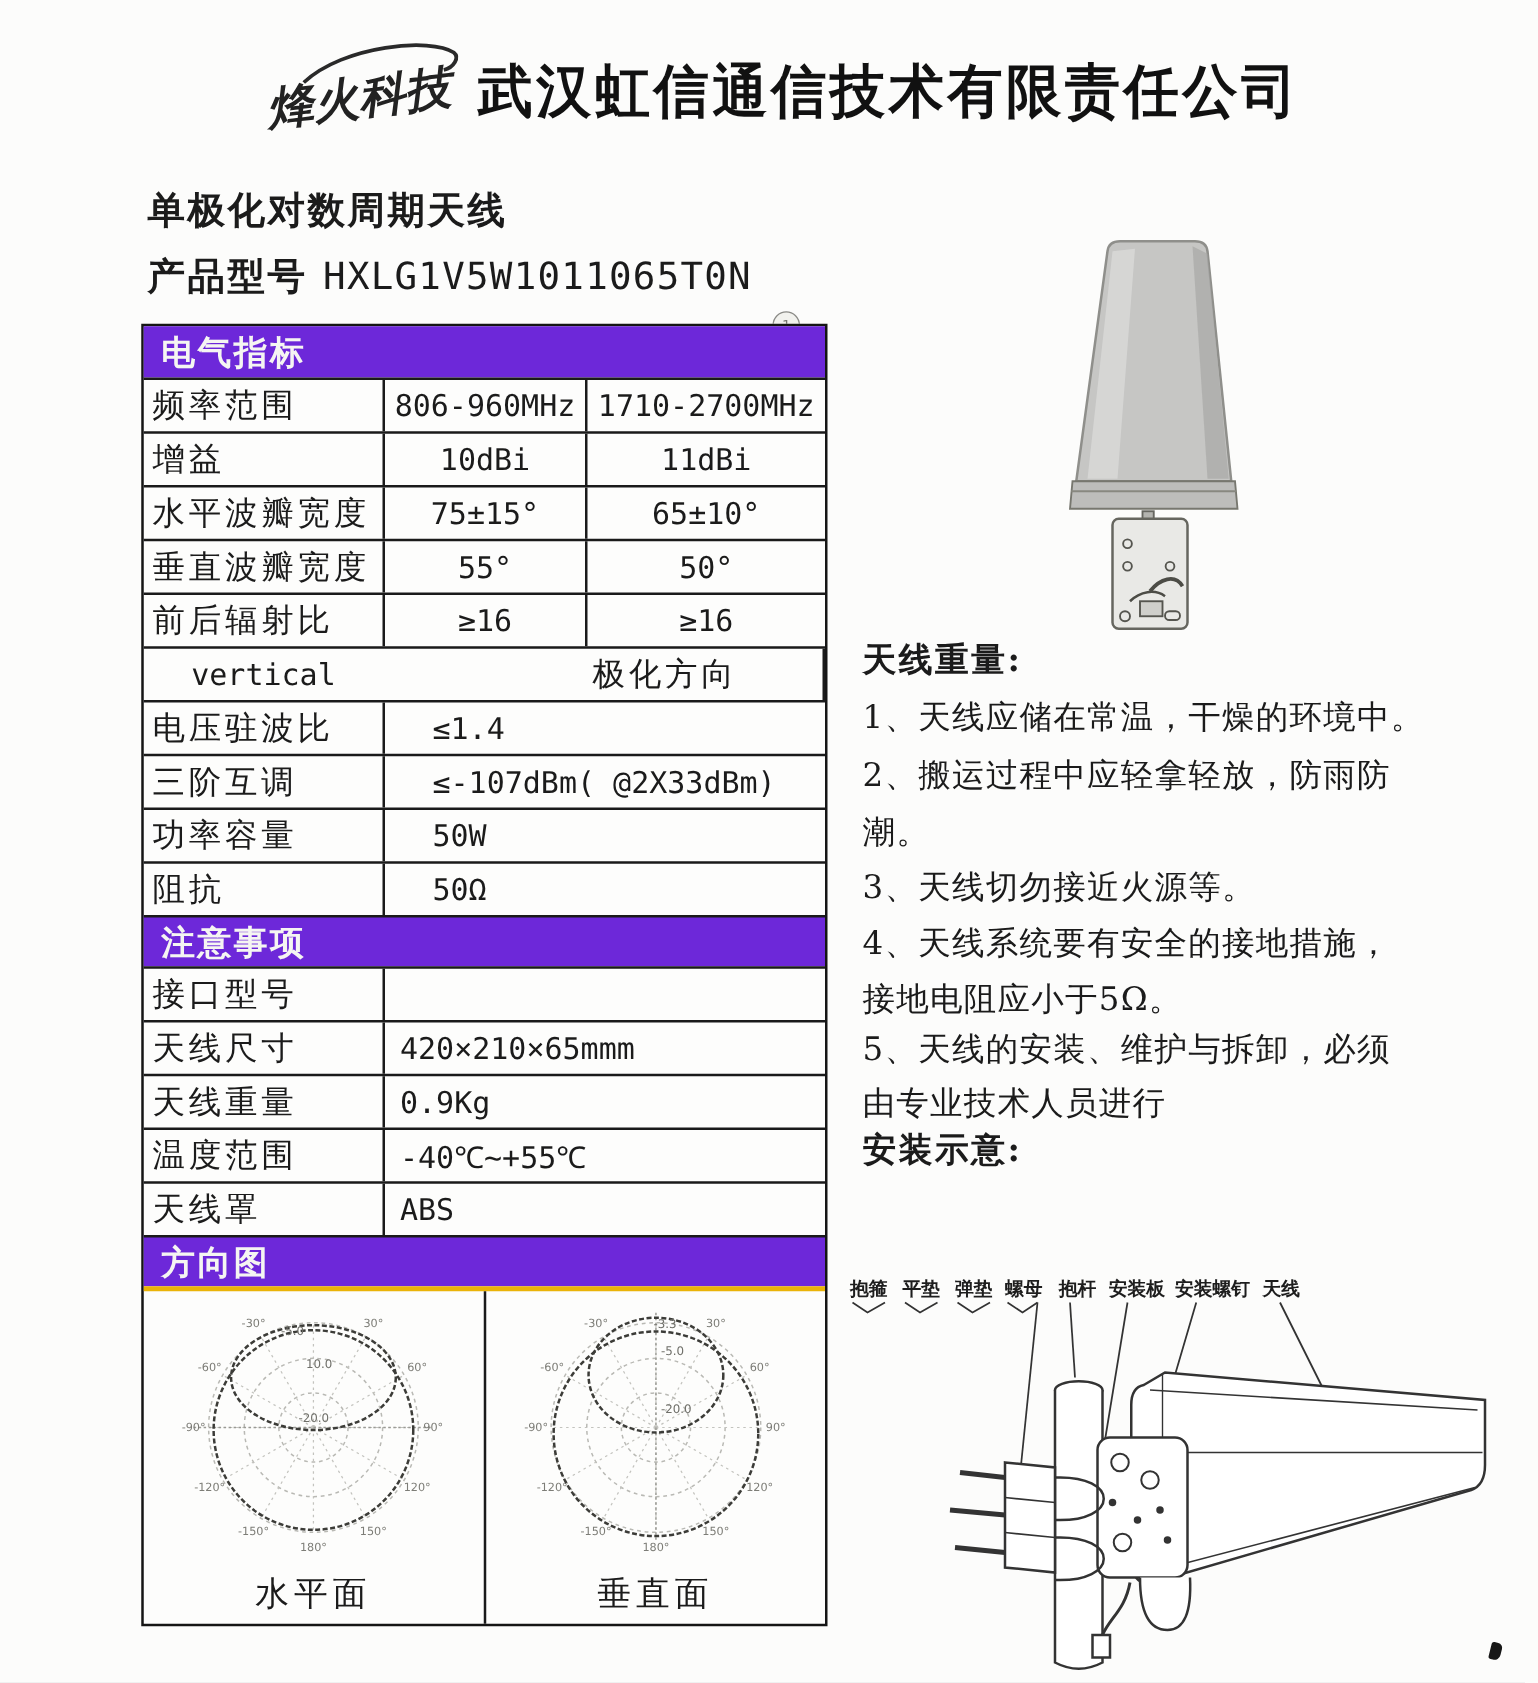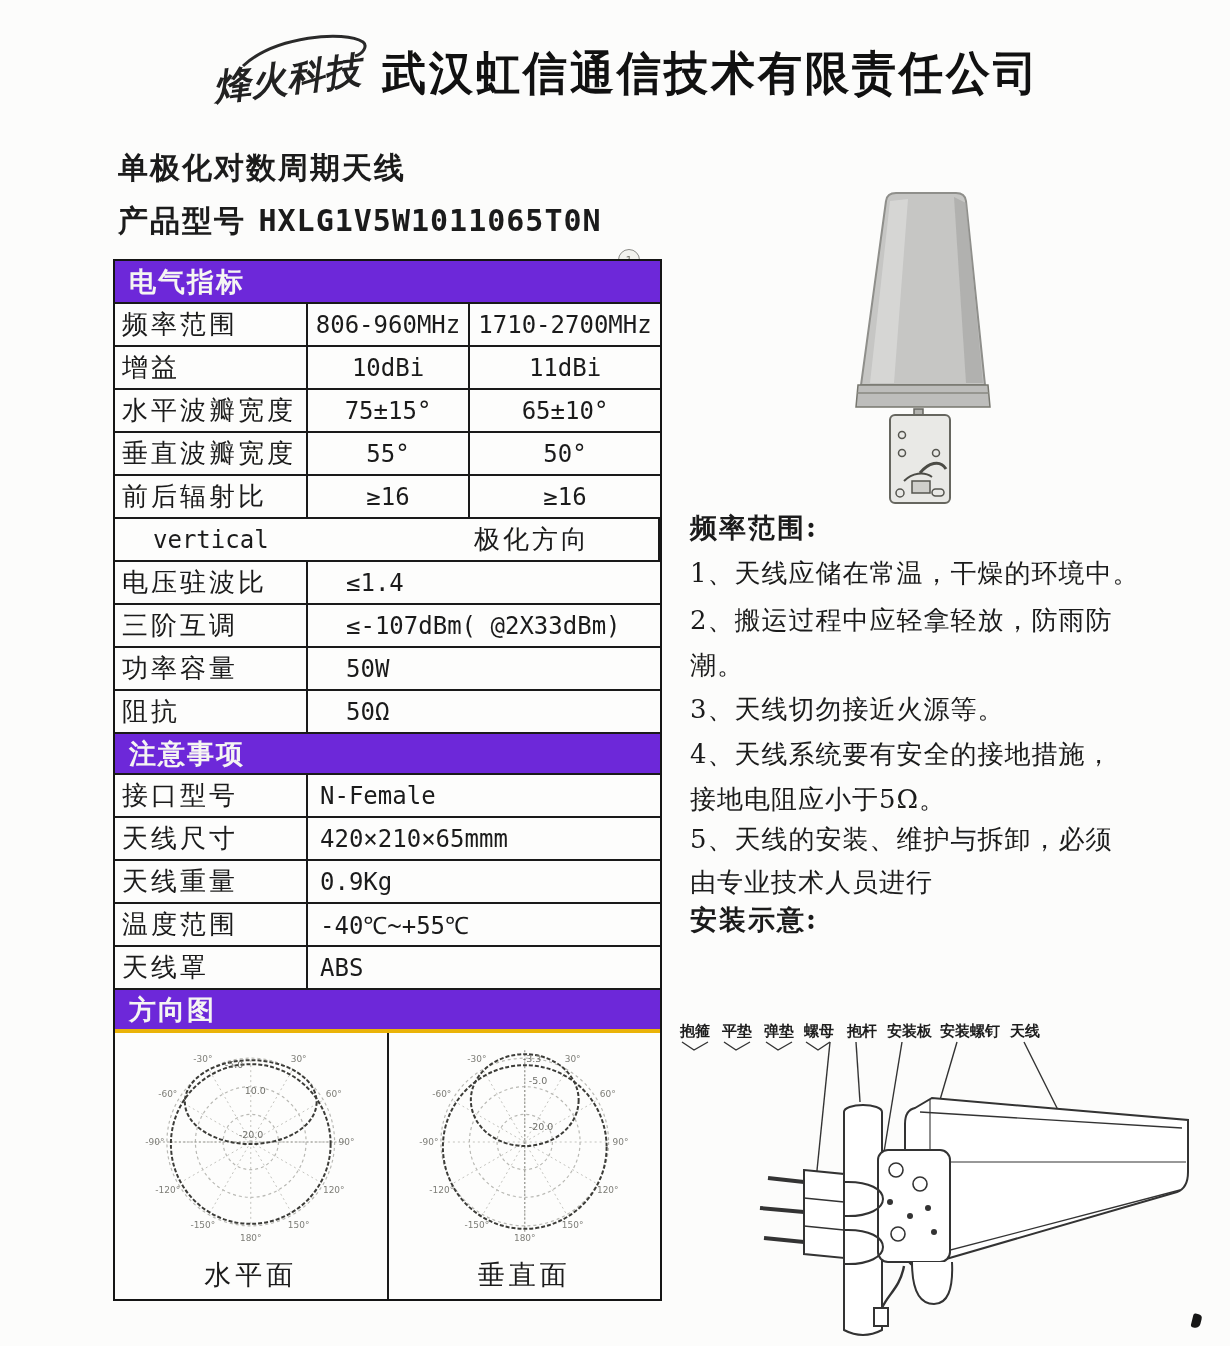--- a/index.html
+++ b/index.html
@@ -6,21 +6,21 @@
   #page{position:relative;width:1230px;height:1346px;background:#fcfcfb;overflow:hidden;
         font-family:"DejaVu Serif","Liberation Serif",serif;color:#1b1b1b;}
   .abs{position:absolute;}
   
   #logo{left:205px;top:28px;width:185px;height:95px;}
   #company{left:382px;top:44px;font-family:"DejaVu Sans","Liberation Sans",sans-serif;
            font-weight:900;font-size:44px;letter-spacing:3px;color:#111;transform:scaleY(1.05);}
   .title-line{left:118px;font-weight:700;font-size:30px;letter-spacing:2px;}
   #title1{top:148px;}
   #title2{top:201px;}
-  #title2 .model{font-family:"DejaVu Sans Mono","Liberation Mono",monospace;font-weight:700;letter-spacing:1px;}
+  #title2 .model{font-family:"DejaVu Sans Mono","Liberation Mono",monospace;font-weight:400;letter-spacing:1px;}
   
   #spec-table{left:113px;top:259px;width:549px;border:2px solid #151515;box-sizing:border-box;background:#fdfdfc;}
   .sec-header{height:41px;background:#6d28d9;color:#f5f5f2;display:flex;align-items:center;
               padding-left:14px;font-family:"DejaVu Sans","Liberation Sans",sans-serif;
               font-weight:800;font-size:27px;letter-spacing:2px;box-sizing:border-box;}
   .srow{display:flex;height:43px;border-top:2px solid #1a1a1a;box-sizing:border-box;align-items:stretch;}
   .srow:first-child{border-top:none;}
   .cell{display:flex;align-items:center;box-sizing:border-box;font-size:26px;}
   .c-label{width:193px;border-right:2px solid #1a1a1a;padding-left:7px;letter-spacing:3px;}
   .c-v1{width:162px;border-right:2px solid #1a1a1a;justify-content:center;}
@@ -112,21 +112,20 @@
     </div>
     <div class="srow">
       <div class="cell c-label">阻抗</div>
       <div class="cell c-span val">50Ω</div>
     </div>
 
     <div class="sec-header" style="border-top:2px solid #1a1a1a">注意事项</div>
 
     <div class="srow">
       <div class="cell c-label">接口型号</div>
-      <div class="cell c-span mech val">N-Female</div>
     </div>
     <div class="srow">
       <div class="cell c-label">天线尺寸</div>
       <div class="cell c-span mech val">420×210×65mmm</div>
     </div>
     <div class="srow">
       <div class="cell c-label">天线重量</div>
       <div class="cell c-span mech val">0.9Kg</div>
     </div>
     <div class="srow">
@@ -235,21 +234,21 @@
       <circle cx="74" cy="268" r="3.5" fill="none" stroke="#55554f" stroke-width="1.5"></circle>
       <circle cx="108" cy="268" r="3.5" fill="none" stroke="#55554f" stroke-width="1.5"></circle>
       <path d="M92,288 C100,278 112,274 118,284" fill="none" stroke="#4c4c46" stroke-width="3"></path>
       <path d="M76,296 C84,288 96,286 104,292" fill="none" stroke="#4c4c46" stroke-width="2"></path>
       <rect x="84" y="296" width="18" height="12" fill="#cfcfcb" stroke="#55554f" stroke-width="1.5"></rect>
       <circle cx="72" cy="308" r="4" fill="none" stroke="#55554f" stroke-width="1.5"></circle>
       <rect x="104" y="304" width="12" height="7" rx="3.5" fill="none" stroke="#55554f" stroke-width="1.5"></rect>
     </svg>
   </div>
 
-  <div class="abs" id="notes-head">频率范围:</div>
+  <div class="abs" id="notes-head">天线重量:</div>
   <div class="abs note-line" style="top:556px">1、天线应储在常温，干燥的环境中。</div>
   <div class="abs note-line" style="top:603px">2、搬运过程中应轻拿轻放，防雨防</div>
   <div class="abs note-line" style="top:648px">潮。</div>
   <div class="abs note-line" style="top:692px">3、天线切勿接近火源等。</div>
   <div class="abs note-line" style="top:737px">4、天线系统要有安全的接地措施，</div>
   <div class="abs note-line" style="top:782px">接地电阻应小于5Ω。</div>
   <div class="abs note-line" style="top:822px">5、天线的安装、维护与拆卸，必须</div>
   <div class="abs note-line" style="top:865px">由专业技术人员进行</div>
   <div class="abs" id="install-head">安装示意:</div>
 

